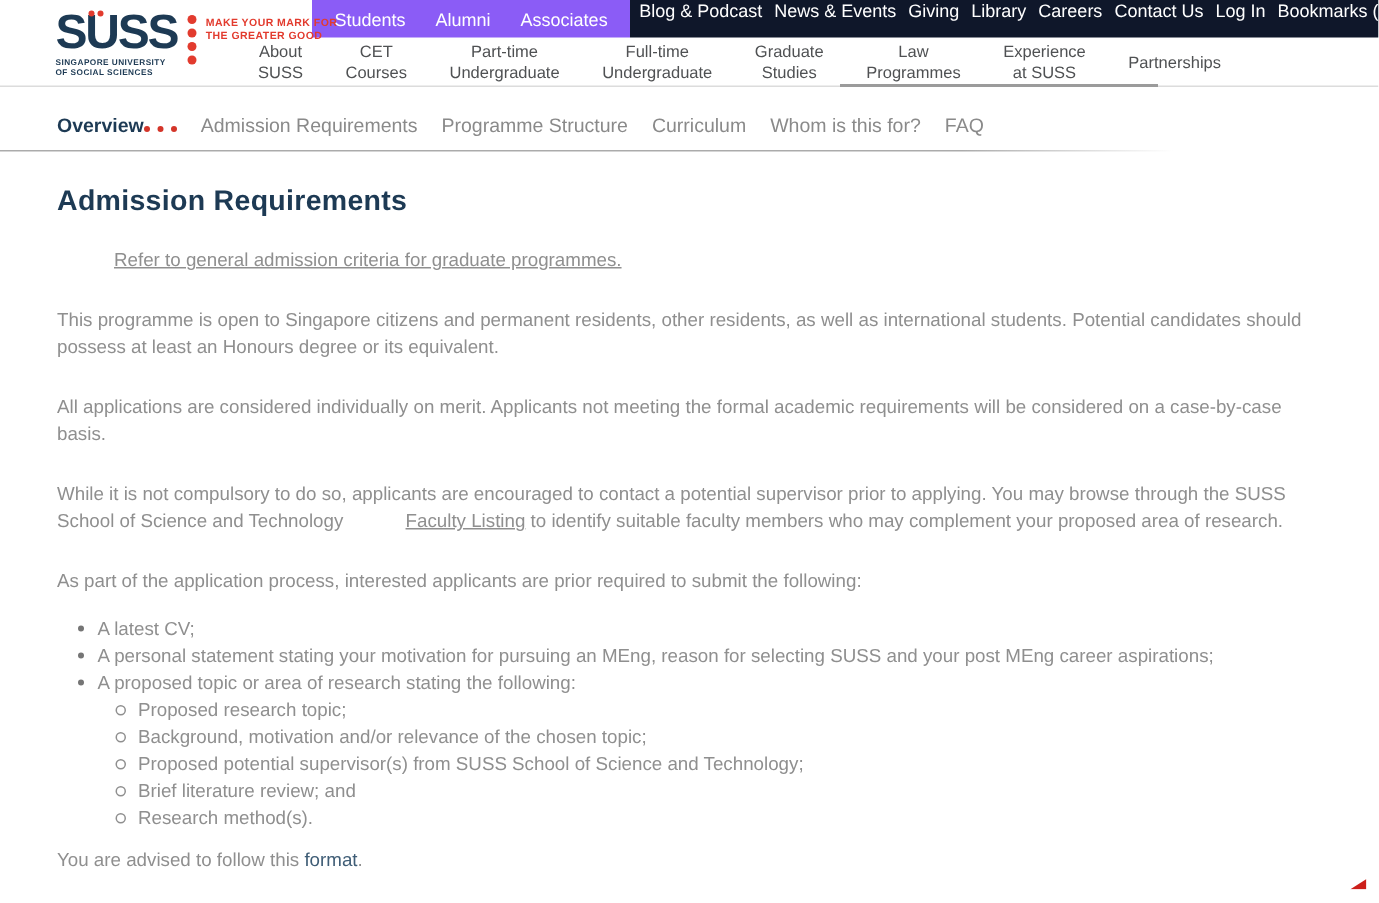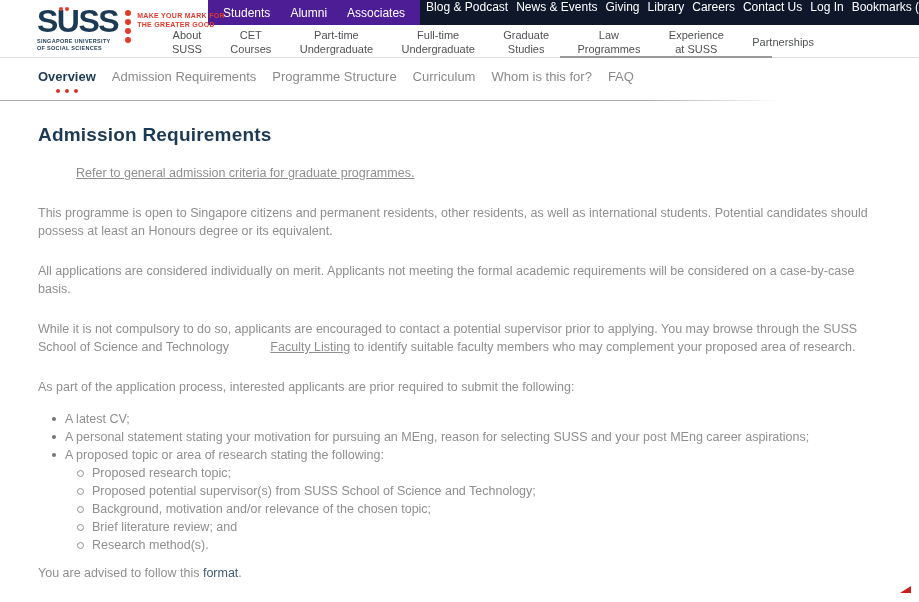--- a/index.html
+++ b/index.html
@@ -8,21 +8,21 @@
     width: 919px; height: 602px;
     position: relative;
     overflow: hidden;
     background: #ffffff;
     font-family: "Liberation Sans", sans-serif;
   }
   a { text-decoration: none; color: inherit; cursor: pointer; }
 
   
   .topbar { position:absolute; top:0; left:208px; right:0; height:25px; display:flex; font-size:12px; color:#fff; }
-  .topbar-red { background:#4c1d95; display:flex; align-items:center; padding:0 5px; }
+  .topbar-red { background:#8b5cf6; display:flex; align-items:center; padding:0 5px; }
   .topbar-red a { padding:0 10px; white-space:nowrap; }
   .topbar-navy { background:#0f172a; flex:1; display:flex; align-items:flex-start; padding:0 2px; overflow:hidden; }
   .topbar-navy a { padding:0 4px; white-space:nowrap; }
 
   
   .logo { position:absolute; top:7px; left:37px; display:flex; align-items:flex-start; }
   .wordmark-wrap { position:relative; }
   .wordmark { font-size:32px; font-weight:bold; color:#1d3a54; letter-spacing:-1.5px; line-height:28px; }
   .umlaut { position:absolute; top:0px; left:22px; display:flex; gap:2px; }
   .umlaut i { width:4px; height:4px; border-radius:50%; background:#e23b2e; }
@@ -33,21 +33,21 @@
 
   
   .mainnav { position:absolute; top:27px; left:172px; width:642px; height:30px; display:flex; align-items:center; justify-content:space-between; }
   .nav-item { text-align:center; font-size:11px; line-height:14px; color:#4f5153; white-space:nowrap; }
   .hdr-line { position:absolute; top:57px; left:0; width:919px; height:1px; background:#dcdcdc; }
   .hdr-thumb { position:absolute; top:56px; left:560px; width:212px; height:2px; background:#9b9b9b; }
 
   
   .tabbar { position:absolute; top:69px; left:38px; width:742px; height:28px; display:flex; gap:16px; white-space:nowrap; overflow:hidden; }
   .tabbar::after { content:''; position:absolute; right:0; top:0; bottom:0; width:48px; background:linear-gradient(to right, rgba(255,255,255,0), #ffffff); }
-  .tab { font-size:13px; color:#8a8a8a; display:flex; flex-direction:column; align-items:center; }
+  .tab { font-size:13px; color:#8a8a8a; display:flex; flex-direction:row; align-items:center; }
   .tab.active { color:#1d3a54; font-weight:bold; }
   .tab-dots { display:flex; gap:5px; margin-top:5px; }
   .tab-dots i { width:4px; height:4px; border-radius:50%; background:#d43529; }
   .tab-line { position:absolute; top:100px; left:0; width:782px; height:1px; background:linear-gradient(to right, #ababab 82%, rgba(255,255,255,0)); }
 
   
   .content { position:absolute; top:112px; left:38px; width:834px; font-size:12.5px; line-height:18px; color:#8f8f8f; }
   .page-title { font-size:19px; line-height:26px; font-weight:600; color:#1d3a54; margin:10px 0 0; letter-spacing:.2px; }
   .intro-link-row { margin-top:16px; }
   .glink { color:#8f8f8f; text-decoration:underline;margin-left:38px; }
@@ -191,22 +191,22 @@
 
   <p class="para">As part of the application process, interested applicants are prior required to submit the following:</p>
 
   <ul class="l1">
     <li class="b1">A latest CV;</li>
     <li class="b1">A personal statement stating your motivation for pursuing an MEng, reason for selecting SUSS and your post MEng career aspirations;</li>
     <li class="b1">
       <span>A proposed topic or area of research stating the following:</span>
       <ul class="l2">
         <li class="b2">Proposed research topic;</li>
+        <li class="b2">Background, motivation and/or relevance of the chosen topic;</li>
         <li class="b2">Proposed potential supervisor(s) from SUSS School of Science and Technology;</li>
-        <li class="b2">Background, motivation and/or relevance of the chosen topic;</li>
         <li class="b2">Brief literature review; and</li>
         <li class="b2">Research method(s).</li>
       </ul>
     </li>
   </ul>
 
   <p class="closing">
     <span>You are advised to follow this </span><a class="navylink">format</a><span>.</span>
   </p>
 </div>

